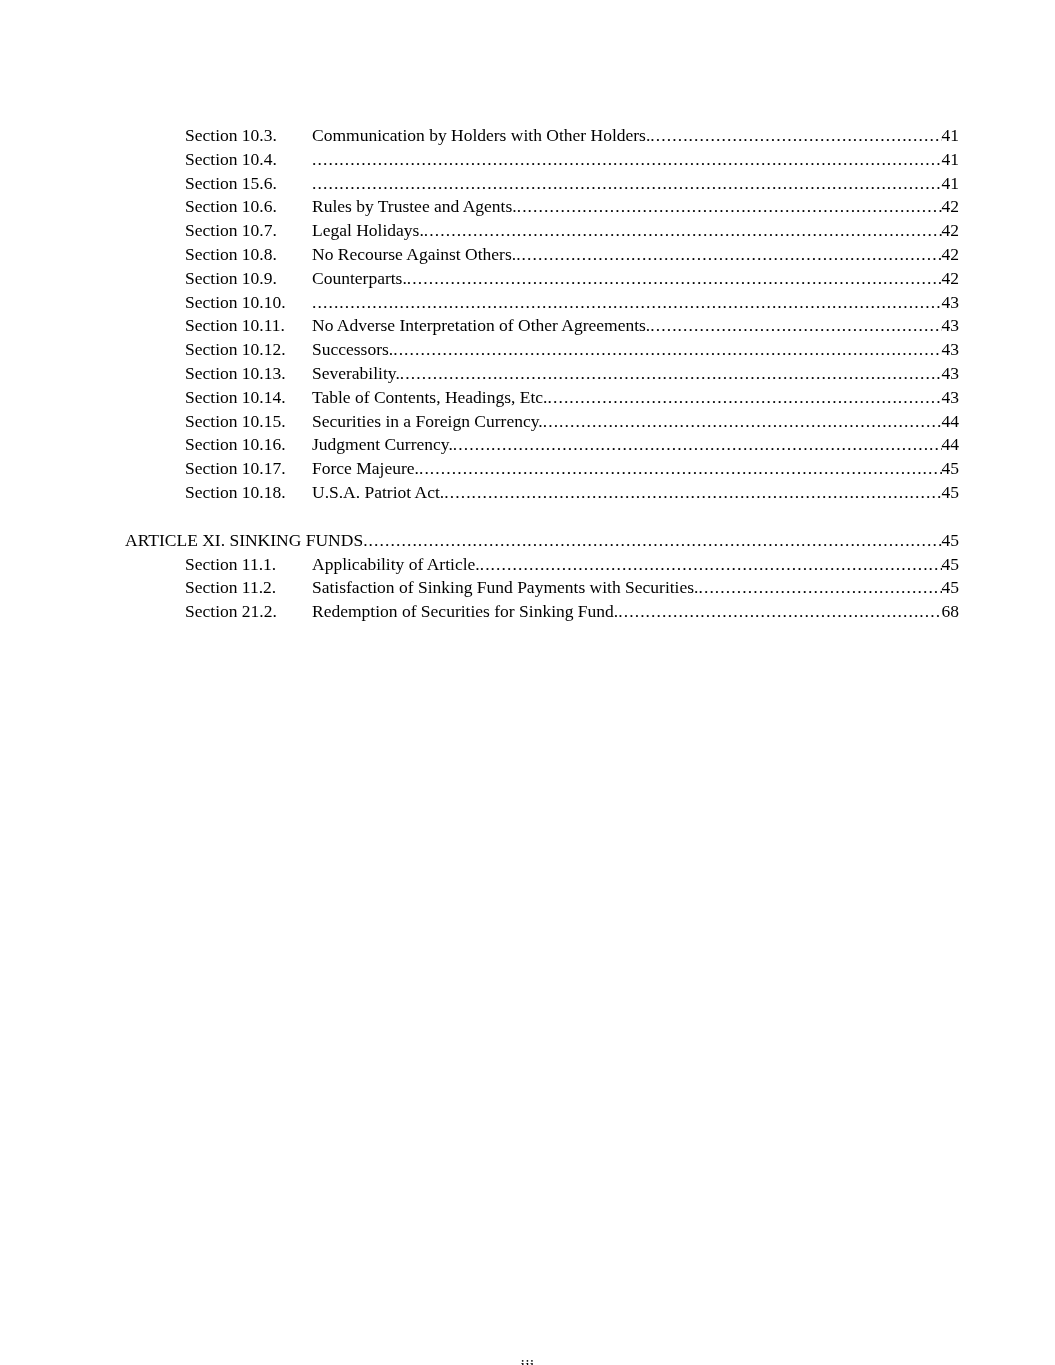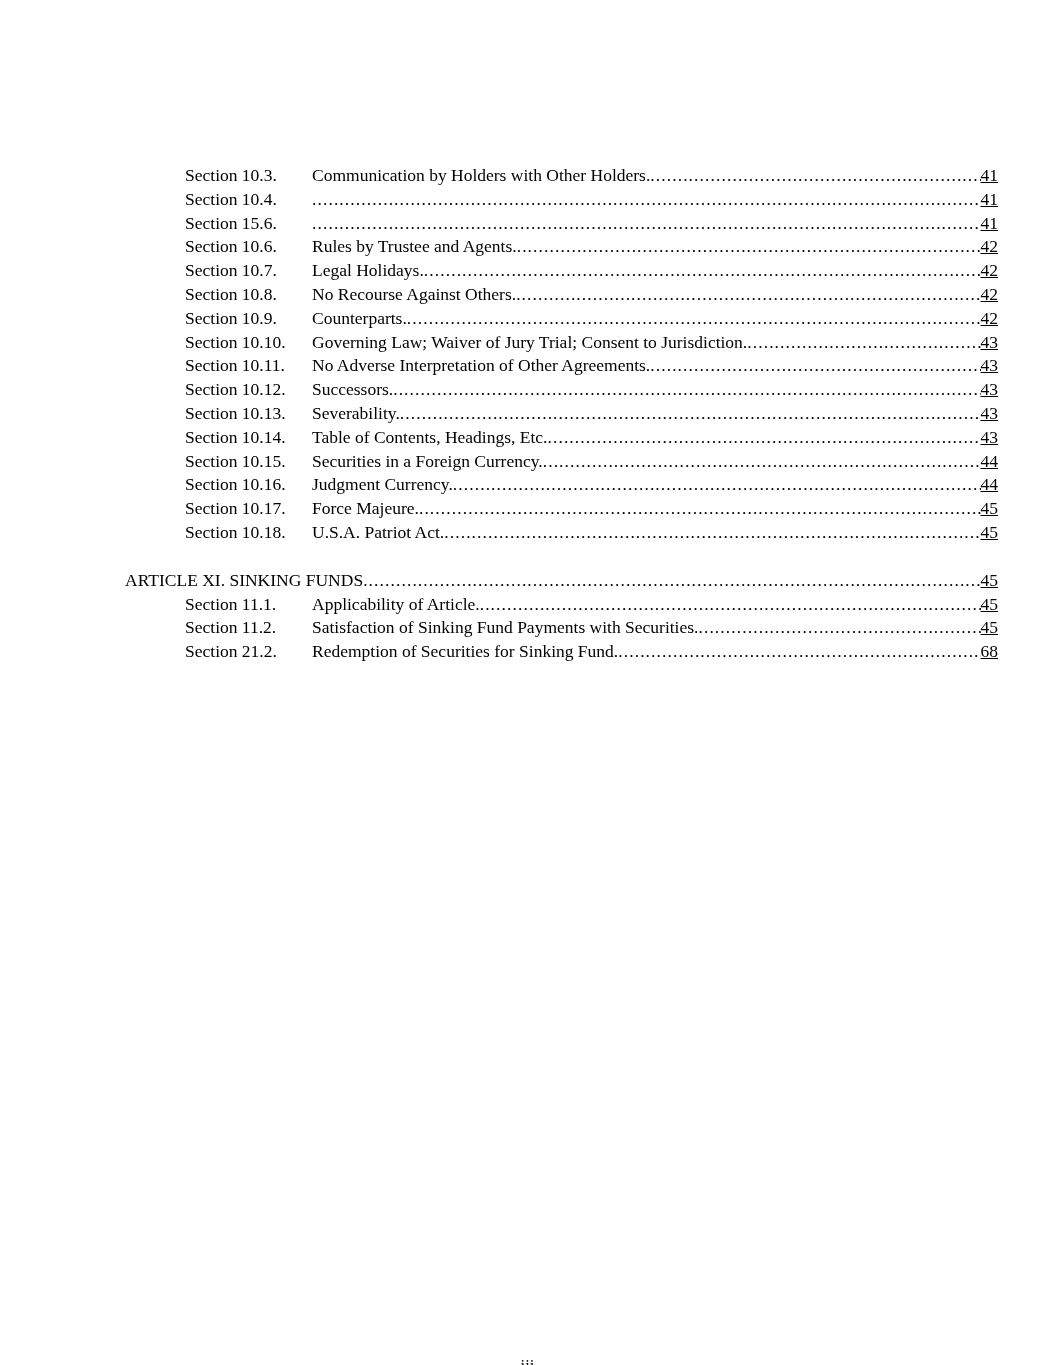--- a/index.html
+++ b/index.html
@@ -8,22 +8,21 @@
     width: 1055px;
     height: 1365px;
     position: relative;
     font-family: "Liberation Serif", serif;
     color: #000000;
     overflow: hidden;
   }
   .page {
     position: absolute;
     inset: 0;
-    padding: 124px 57px 0 125px;
-    margin-top: 40px;
+    padding: 124px 96px 0 125px;
   }
   .toc-row {
     display: flex;
     align-items: baseline;
     font-size: 17.5px;
     line-height: 23.8px;
     white-space: nowrap;
   }
   .section-row { padding-left: 60px; }
   .article-row { padding-left: 0; }
@@ -41,21 +40,20 @@
     white-space: nowrap;
     min-width: 8px;
   }
   .toc-dots::after {
     content: "..............................................................................................................................................................................................................................................................";
     letter-spacing: 1.1px;
   }
   .toc-page {
     flex: 0 0 auto;
     white-space: nowrap;
-    text-decoration: underline;
   }
   .toc-spacer { height: 24px; }
   .footer {
     position: absolute;
     left: 0;
     right: 0;
     top: 1356px;
     text-align: center;
     font-size: 16.5px;
   }
@@ -100,21 +98,20 @@
         <span class="toc-page">42</span>
       </div>
       <div class="toc-row section-row">
         <span class="toc-label">Section 10.9.</span>
         <span class="toc-title">Counterparts.</span>
         <span class="toc-dots"></span>
         <span class="toc-page">42</span>
       </div>
       <div class="toc-row section-row">
         <span class="toc-label">Section 10.10.</span>
-        <span class="toc-title">Governing Law; Waiver of Jury Trial; Consent to Jurisdiction.</span>
         <span class="toc-dots"></span>
         <span class="toc-page">43</span>
       </div>
       <div class="toc-row section-row">
         <span class="toc-label">Section 10.11.</span>
         <span class="toc-title">No Adverse Interpretation of Other Agreements.</span>
         <span class="toc-dots"></span>
         <span class="toc-page">43</span>
       </div>
       <div class="toc-row section-row">

